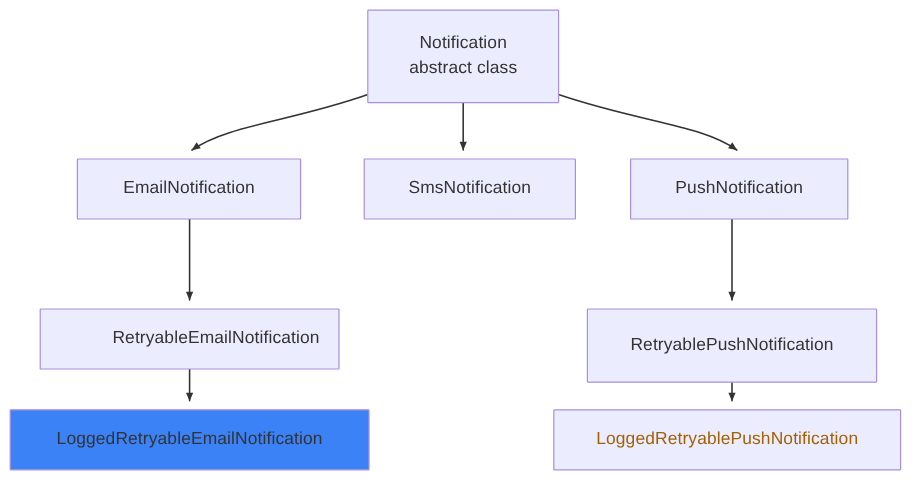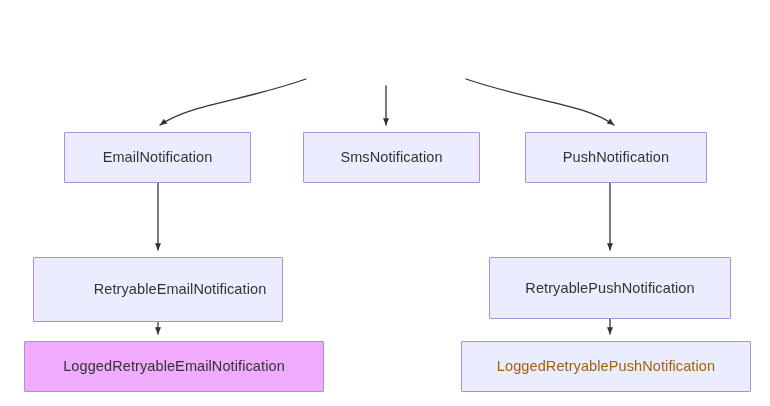--- a/index.html
+++ b/index.html
@@ -60,28 +60,30 @@
         <path d="M 306,79 C 240,102 190,104 160,125" marker-end="url(#arrowhead)"></path>
         <path d="M 386,86 L 386,125" marker-end="url(#arrowhead)"></path>
         <path d="M 466,79 C 534,102 585,104 614,125" marker-end="url(#arrowhead)"></path>
         <path d="M 158,183 L 158,250" marker-end="url(#arrowhead)"></path>
         <path d="M 610,183 L 610,250" marker-end="url(#arrowhead)"></path>
         <path d="M 158,308 L 158,334" marker-end="url(#arrowhead)"></path>
         <path d="M 610,308 L 610,334" marker-end="url(#arrowhead)"></path>
       </g>
   </svg>
 
+  <div class="node" style="left: 306px; top: 8px; width: 160px; height: 78px; background: rgb(236, 236, 255); border-color: rgb(169, 143, 224); color: rgb(51, 51, 51);">Notification
+abstract class</div>
 
   <div class="node" style="left: 64px; top: 132px; width: 187px; height: 51px; background: rgb(236, 236, 255); border-color: rgb(169, 143, 224); color: rgb(51, 51, 51); text-align: right;">EmailNotification</div>
 
   <div class="node" style="left: 525px; top: 132px; width: 182px; height: 51px; background: rgb(236, 236, 255); border-color: rgb(169, 143, 224); color: rgb(51, 51, 51);">PushNotification</div>
 
   <div class="node" style="left: 303px; top: 132px; width: 177px; height: 51px; background: rgb(236, 236, 255); border-color: rgb(169, 143, 224); color: rgb(51, 51, 51);">SmsNotification</div>
 
-  <div class="node" style="left: 33px; top: 257px; width: 250px; height: 65px; background: rgb(236, 236, 255); border-color: rgb(169, 143, 224); color: rgb(51, 51, 51); padding-left: 44px;">RetryableEmailNotification</div>
+  <div class="node" style="left: 33px; top: 257px; width: 250px; height: 51px; background: rgb(236, 236, 255); border-color: rgb(169, 143, 224); color: rgb(51, 51, 51); padding-left: 44px;">RetryableEmailNotification</div>
 
   <div class="node" style="left: 489px; top: 257px; width: 242px; height: 62px; background: rgb(236, 236, 255); border-color: rgb(169, 143, 224); color: rgb(51, 51, 51);">RetryablePushNotification</div>
 
-  <div class="node" style="left: 24px; top: 341px; width: 300px; height: 51px; background: #f0abfc; border-color: rgb(169, 143, 224); color: rgb(51, 51, 51);">LoggedRetryableEmailNotification</div>
+  <div class="node" style="left: 8px; top: 341px; width: 300px; height: 51px; background: #3b82f6; border-color: rgb(169, 143, 224); color: rgb(51, 51, 51);">LoggedRetryableEmailNotification</div>
 
   <div class="node" style="left: 461px; top: 341px; width: 290px; height: 51px; background: rgb(236, 236, 255); border-color: rgb(169, 143, 224); color: #a16207;">LoggedRetryablePushNotification</div>
 
 </div>
 
 </body></html>

